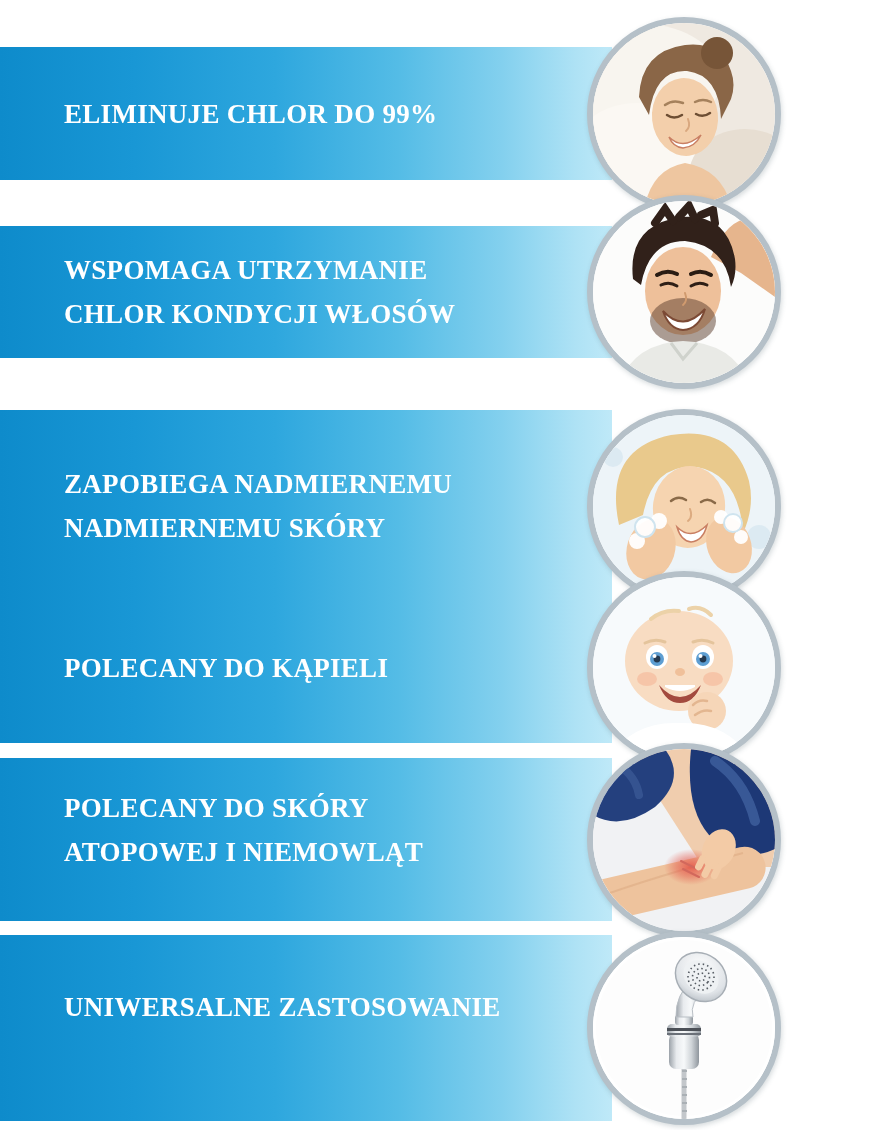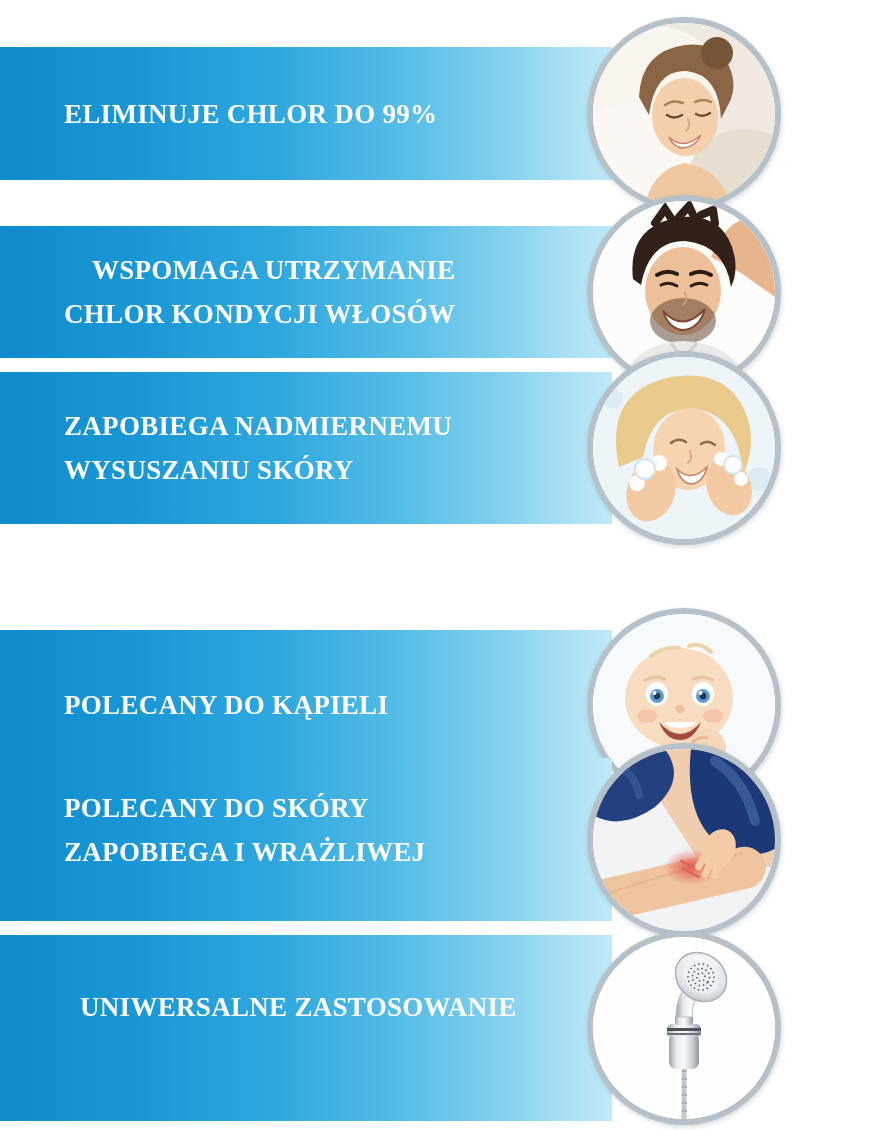--- a/index.html
+++ b/index.html
@@ -3,39 +3,39 @@
 <meta charset="utf-8">
 <style>
   html,body{margin:0;padding:0;background:#ffffff;}
   .page{
     position:relative;width:880px;height:1130px;margin:0 auto;
     background:#ffffff;overflow:hidden;
     font-family:"Liberation Serif","DejaVu Serif",serif;
   }
   .feature-row{position:absolute;left:0;width:880px;}
   .row-1{top:47px;height:133px;text-align:right;}
-  .row-2{top:226px;height:132px;text-align:right;}
-  .row-3{top:372px;height:152px;}
-  .row-4{top:593px;height:150px;margin-top:37px;}
+  .row-2{top:226px;height:132px;}
+  .row-3{top:410px;height:192px;}
+  .row-4{top:593px;height:150px;}
   .row-5{top:758px;height:163px;}
   .row-6{top:935px;height:186px;}
   .bar{
     position:absolute;left:0;top:0;bottom:0;width:612px;
     background:linear-gradient(90deg,
       #0e8bcb 0%, #1997d5 22%, #2ea7de 45%, #54bce6 65%,
       #83d0ee 82%, #aee2f5 94%, #bfe9f8 100%);
     display:flex;align-items:center;
   }
   .label{
     padding-left:64px;color:#ffffff;font-weight:bold;
     font-size:27px;line-height:44px;letter-spacing:0.3px;
   }
   .label .line{display:block;white-space:nowrap;}
   .row-5 .label{transform:translateY(-10px);}
-  .row-6 .label{transform:translateY(-21px);margin-left:16px;}
+  .row-6 .label{transform:translateY(-21px);}
   .photo-circle{
     position:absolute;left:587px;top:50%;transform:translateY(-50%);
     width:182px;height:182px;border:6px solid #b5c0c8;border-radius:50%;
     overflow:hidden;background:#ffffff;
     box-shadow:1px 2px 5px rgba(70,90,100,0.22), inset 0 0 0 1px rgba(255,255,255,0.55);
   }
   .photo-circle svg{display:block;width:182px;height:182px;}
 </style>
 </head>
 <body>
@@ -93,21 +93,21 @@
         <path d="M26 182 Q42 142 90 140 Q140 142 156 182 Z" fill="#e9eae6"></path>
         <path d="M78 142 L90 158 L104 142" stroke="#cfd2cc" stroke-width="3" fill="none"></path>
       </svg>
     </div>
   </section>
 
   <section class="feature-row row-3">
     <div class="bar">
       <div class="label">
         <span class="line">ZAPOBIEGA NADMIERNEMU</span>
-        <span class="line">WYSUSZANIU SKÓRY</span>
+        <span class="line">NADMIERNEMU SKÓRY</span>
       </div>
     </div>
     <div class="photo-circle">
       <svg viewBox="0 0 182 182">
         <rect width="182" height="182" fill="#edf4f8"></rect>
         <circle cx="20" cy="42" r="10" fill="#dceaf2"></circle>
         <circle cx="166" cy="122" r="12" fill="#dceaf2"></circle>
         <path d="M26 110 Q10 34 78 20 Q140 10 156 66 Q162 92 150 118 Q146 60 104 52 Q60 48 50 100 Z" fill="#e9c98c"></path>
         <ellipse cx="96" cy="92" rx="36" ry="41" fill="#f6d4b0" transform="rotate(8 96 92)"></ellipse>
         <path d="M78 86 Q85 80 93 85" stroke="#8a6a48" stroke-width="2.5" fill="none" stroke-linecap="round"></path>
@@ -161,21 +161,21 @@
         <path d="M100 128 Q106 122 114 124 M102 138 Q110 132 118 134" stroke="#e3b690" stroke-width="2.5" fill="none" stroke-linecap="round"></path>
         <path d="M14 182 Q40 144 86 146 Q134 144 158 182 Z" fill="#ffffff"></path>
       </svg>
     </div>
   </section>
 
   <section class="feature-row row-5">
     <div class="bar">
       <div class="label">
         <span class="line">POLECANY DO SKÓRY</span>
-        <span class="line">ZAPOBIEGA I WRAŻLIWEJ</span>
+        <span class="line">ATOPOWEJ I NIEMOWLĄT</span>
       </div>
     </div>
     <div class="photo-circle">
       <svg viewBox="0 0 182 182">
         <defs>
           <radialGradient id="g5red" cx="50%" cy="50%" r="50%">
             <stop offset="0%" stop-color="#e4574a" stop-opacity="0.9"></stop>
             <stop offset="55%" stop-color="#e4574a" stop-opacity="0.45"></stop>
             <stop offset="100%" stop-color="#e4574a" stop-opacity="0"></stop>
           </radialGradient>

